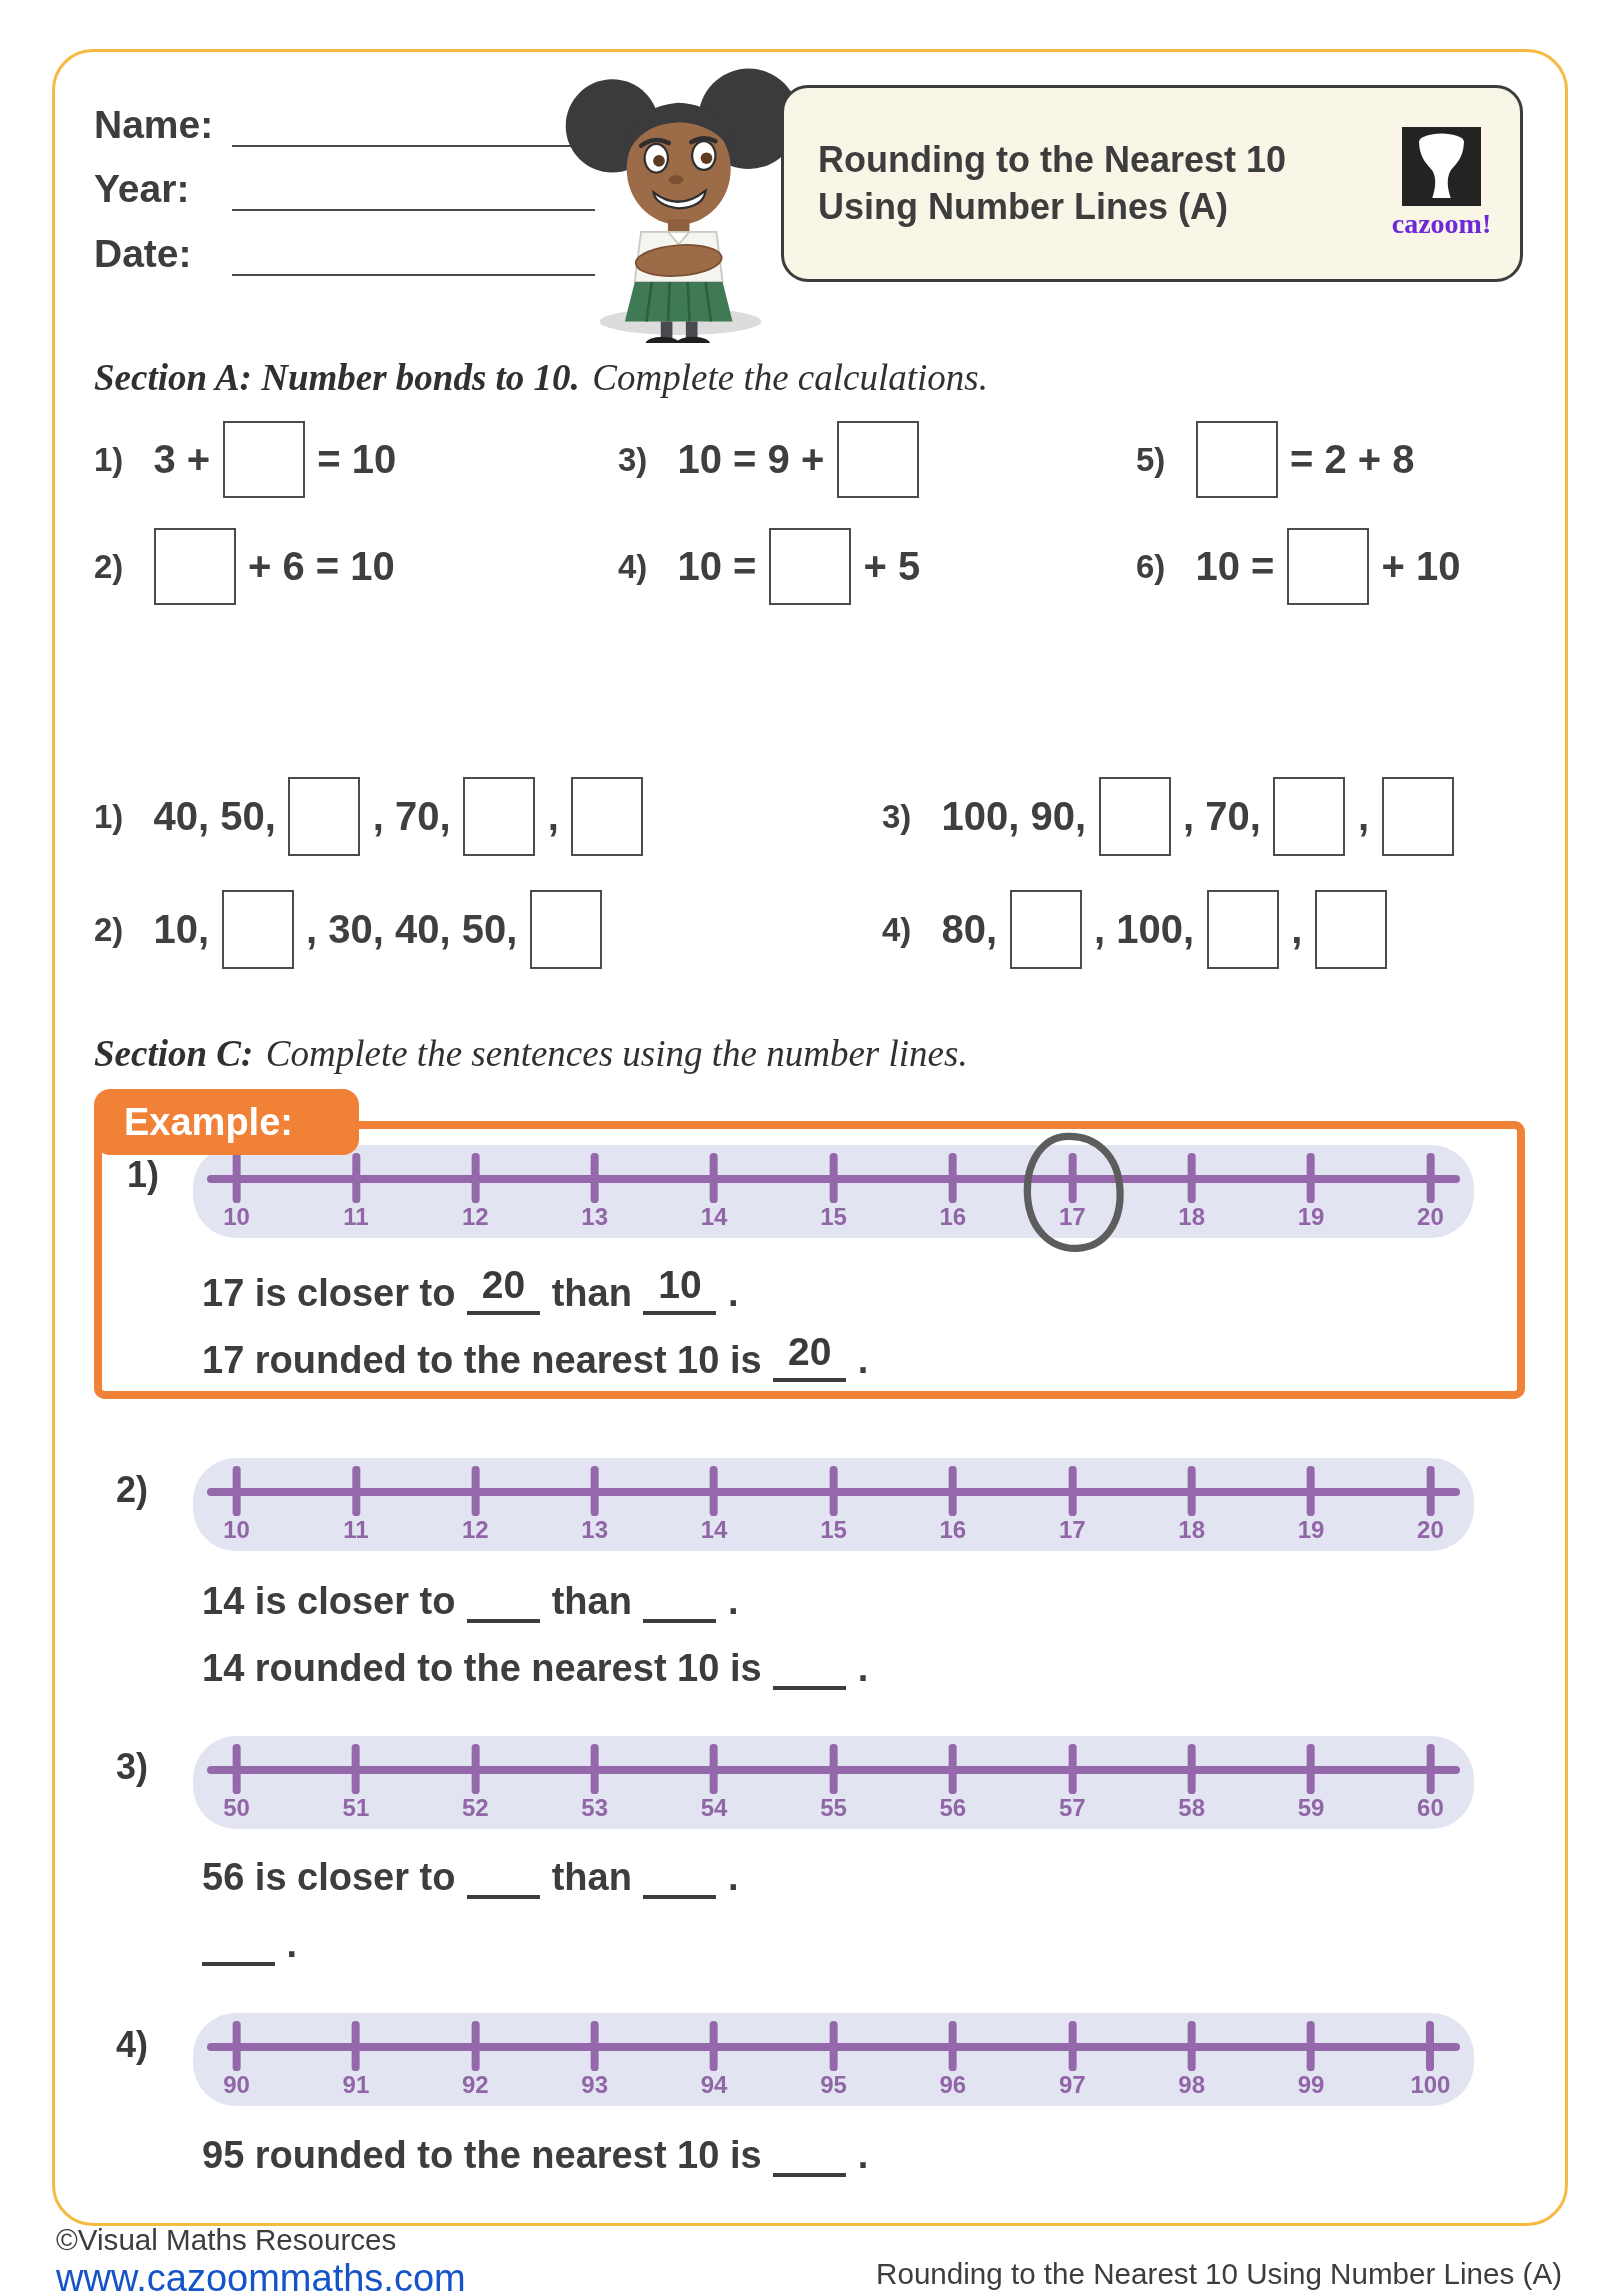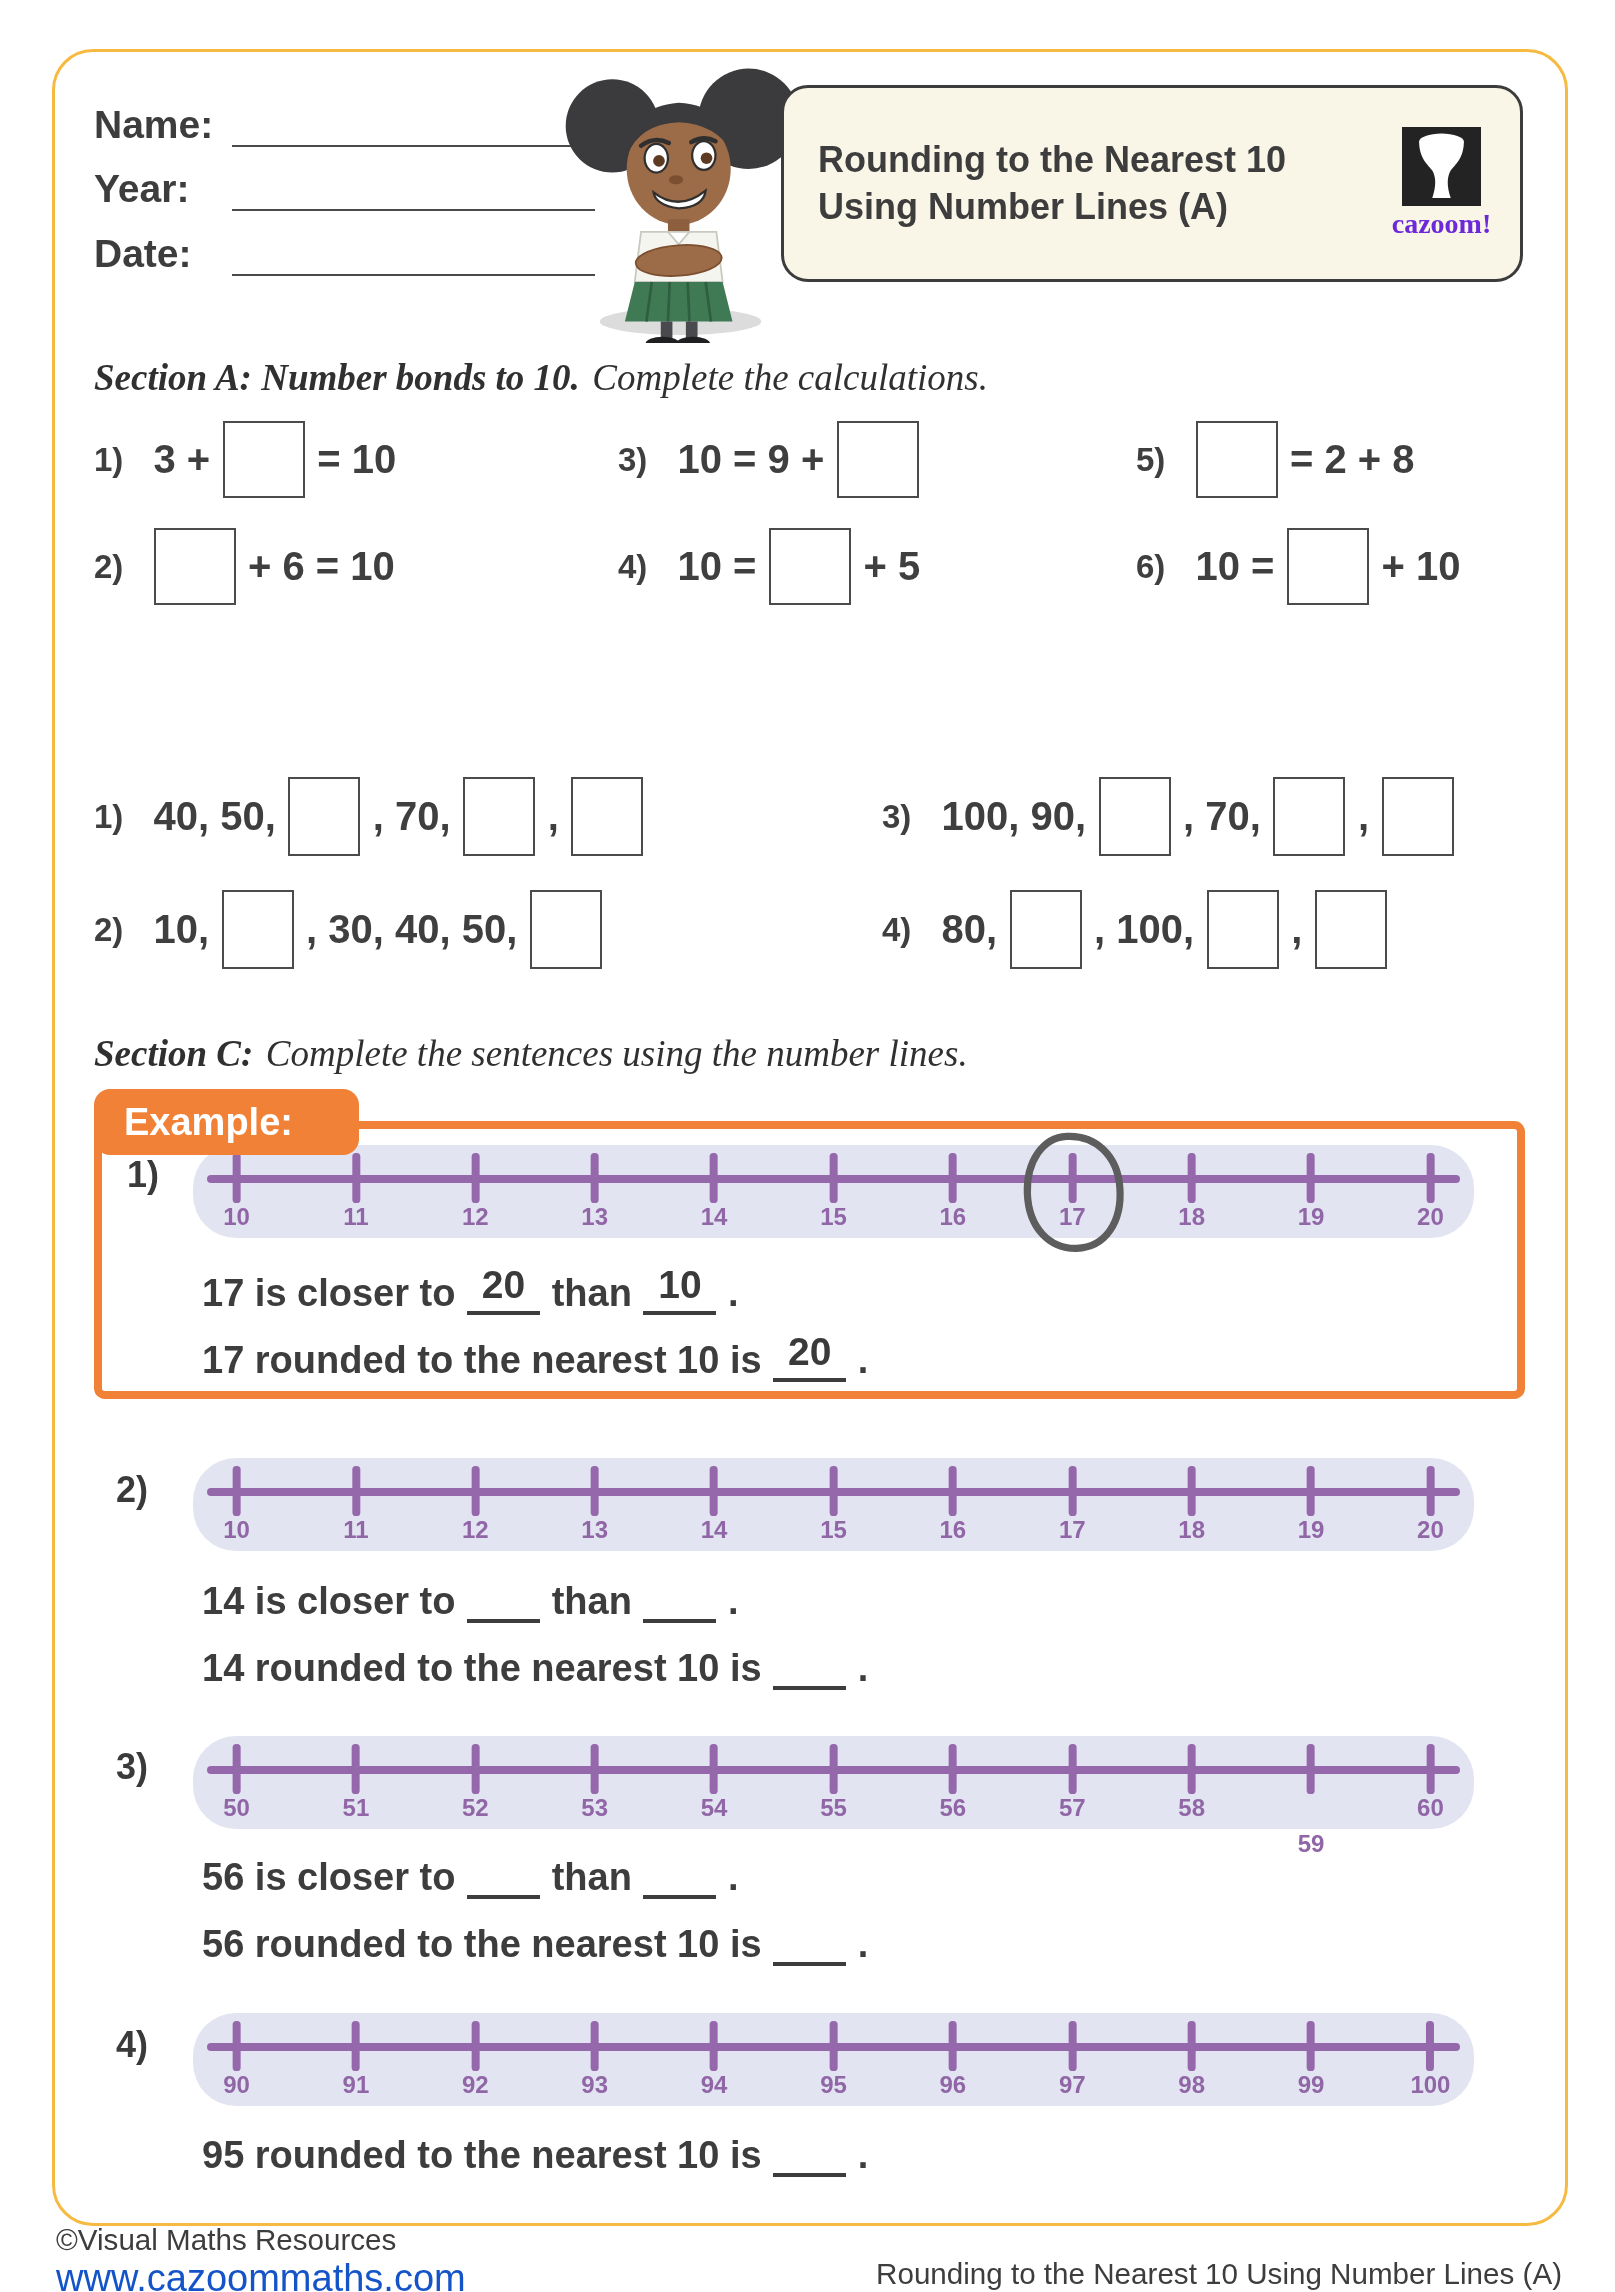--- a/index.html
+++ b/index.html
@@ -376,39 +376,38 @@
           <div class="ticklabel">56</div>
         </div>
         <div class="tickg" style="left: 68.64%;">
           <div class="tickmark"></div>
           <div class="ticklabel">57</div>
         </div>
         <div class="tickg" style="left: 77.96%;">
           <div class="tickmark"></div>
           <div class="ticklabel">58</div>
         </div>
-        <div class="tickg" style="left: 87.28%; gap: 36px;">
+        <div class="tickg" style="left: 87.28%;">
           <div class="tickmark"></div>
           <div class="ticklabel">59</div>
         </div>
         <div class="tickg" style="left: 96.6%;">
           <div class="tickmark"></div>
           <div class="ticklabel">60</div>
         </div>
       </div>
   </div>
   <div class="abs sentence" style="left:202px;top:1850px;">
     <span>56 is closer to</span>
     <span class="blank"></span>
     <span>than</span>
     <span class="blank"></span>
     <span>.</span>
   </div>
   <div class="abs sentence" style="left:202px;top:1917px;">
-    <span>56 rounded to the nearest 10 is</span>
     <span class="blank"></span>
     <span>.</span>
   </div>
 
   <div class="abs itemnum" style="left:116px;top:2024px;">4)</div>
   <div class="abs nl-rect" style="left:193px;top:2013px;">
     <div class="nl-line"></div>
     <div class="ticks">
         <div class="tickg" style="left: 3.4%;">
           <div class="tickmark"></div>

